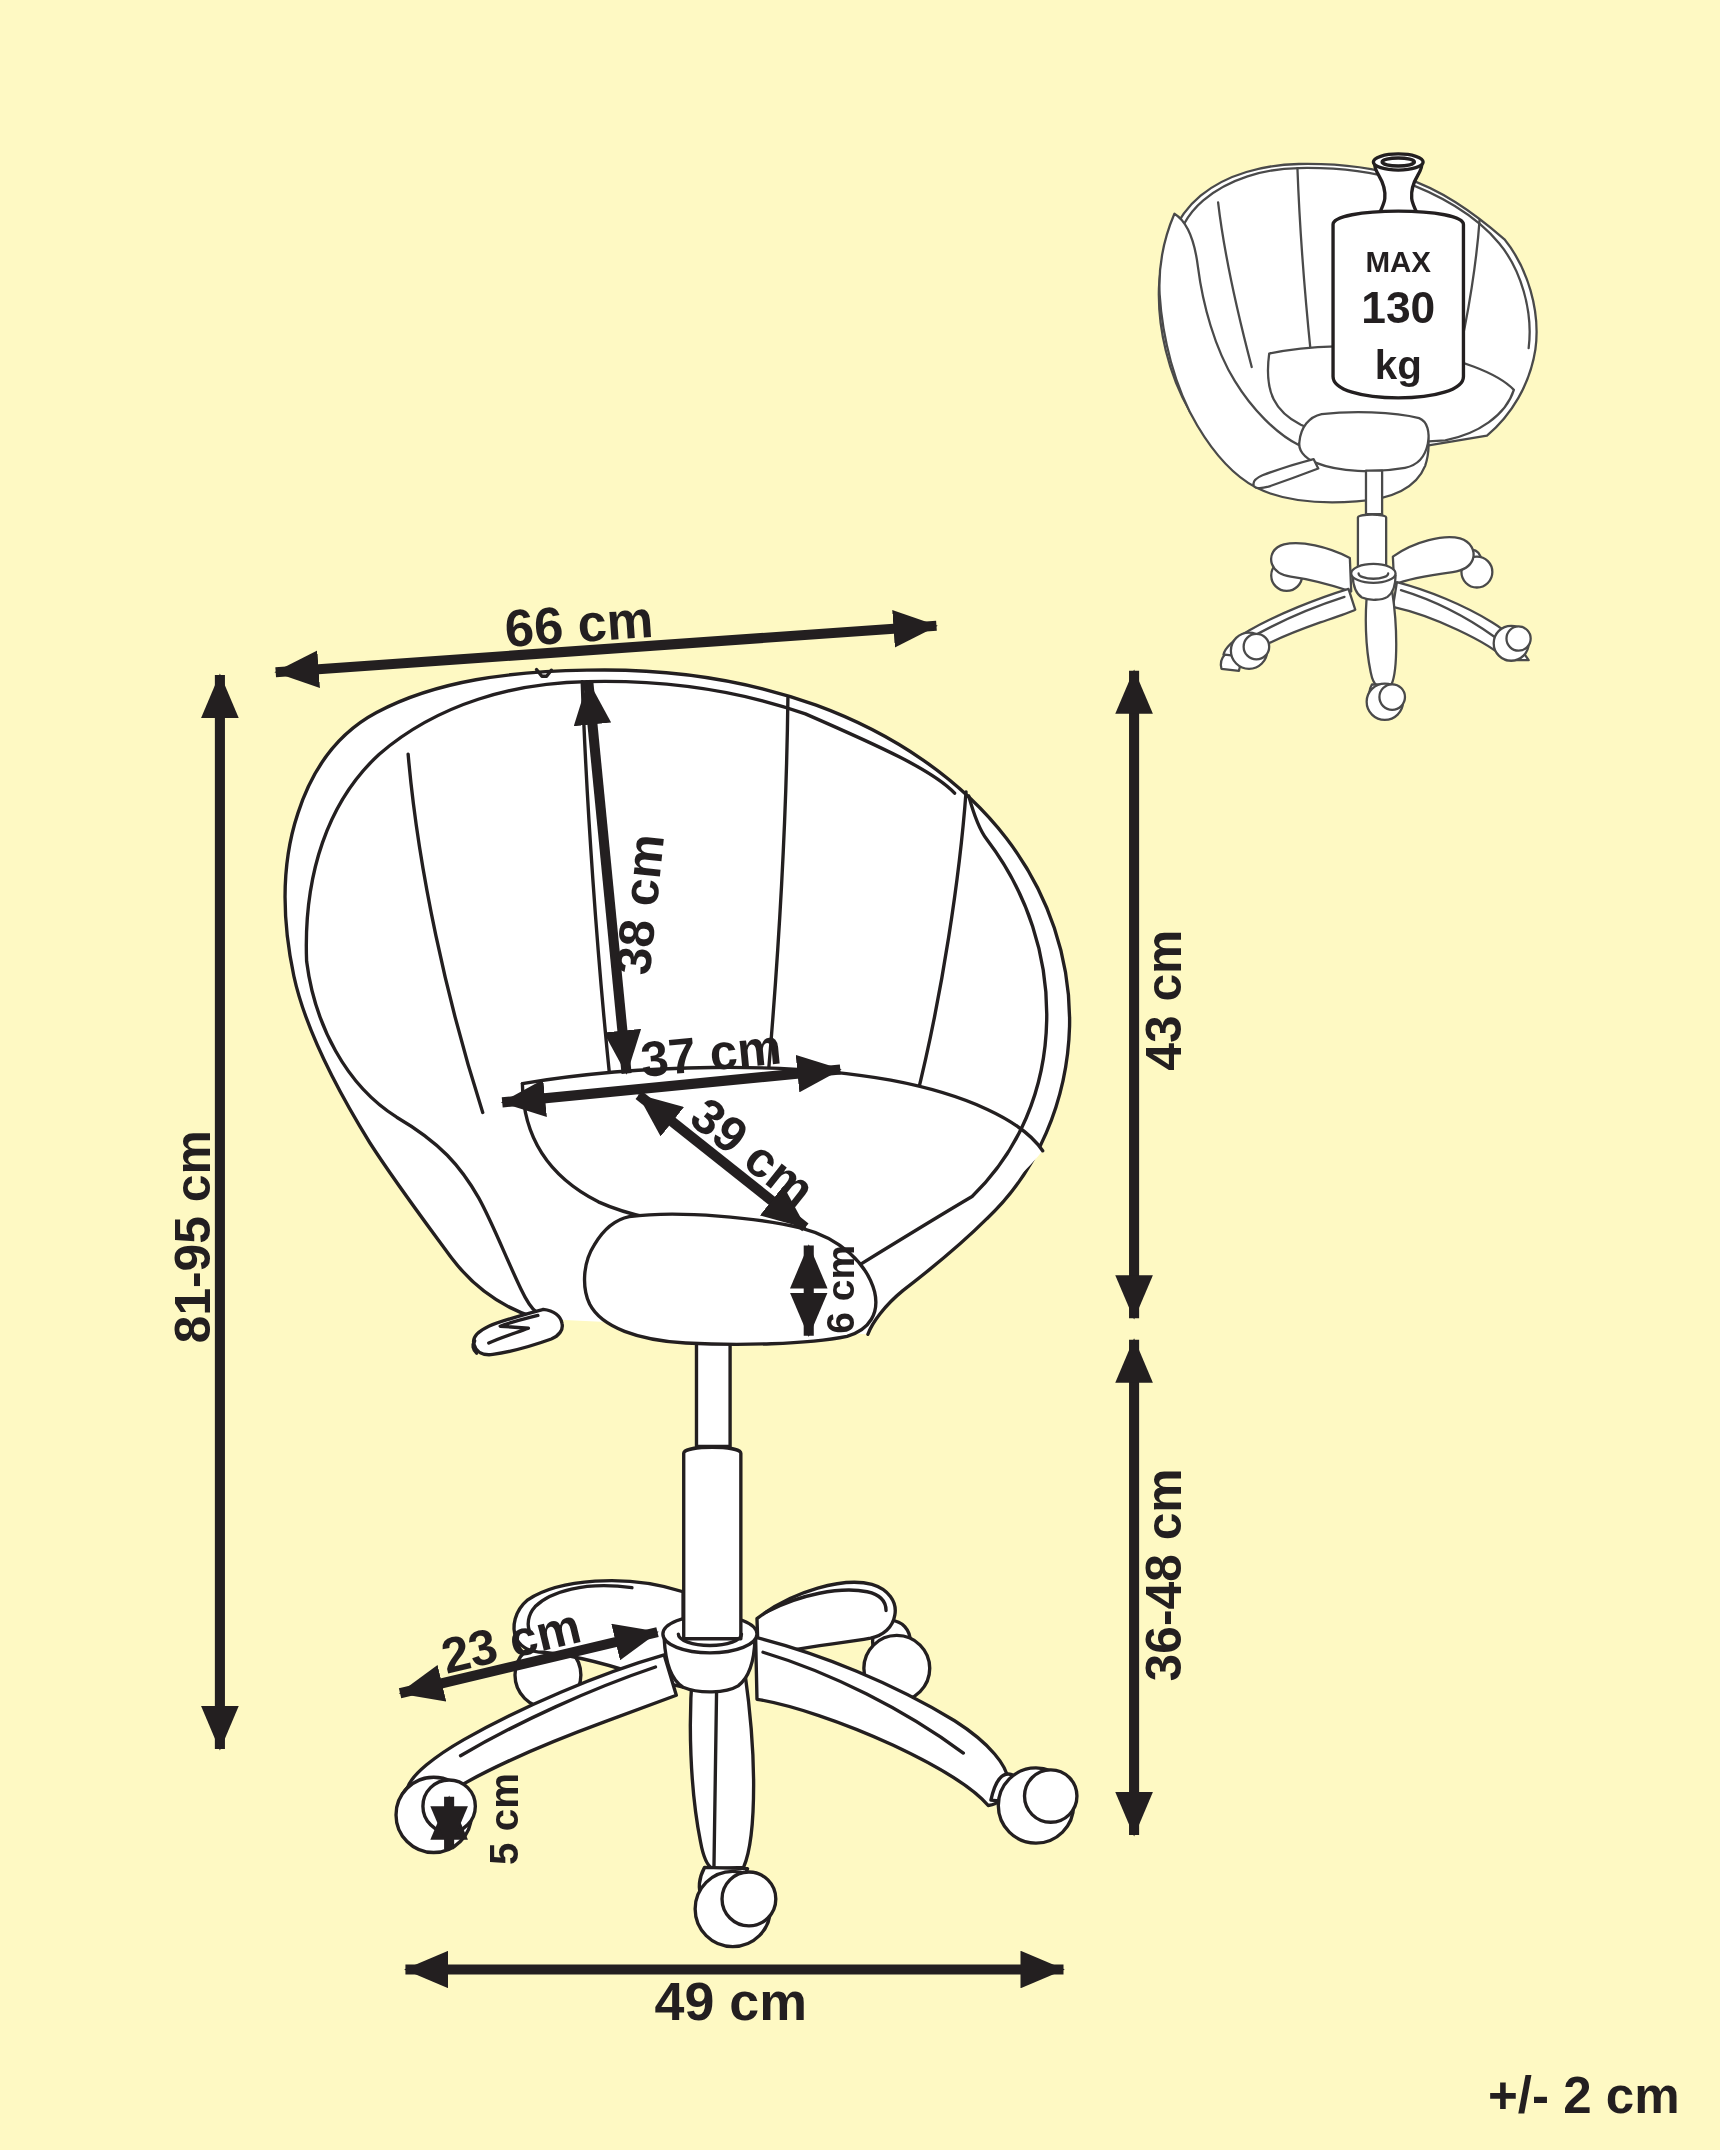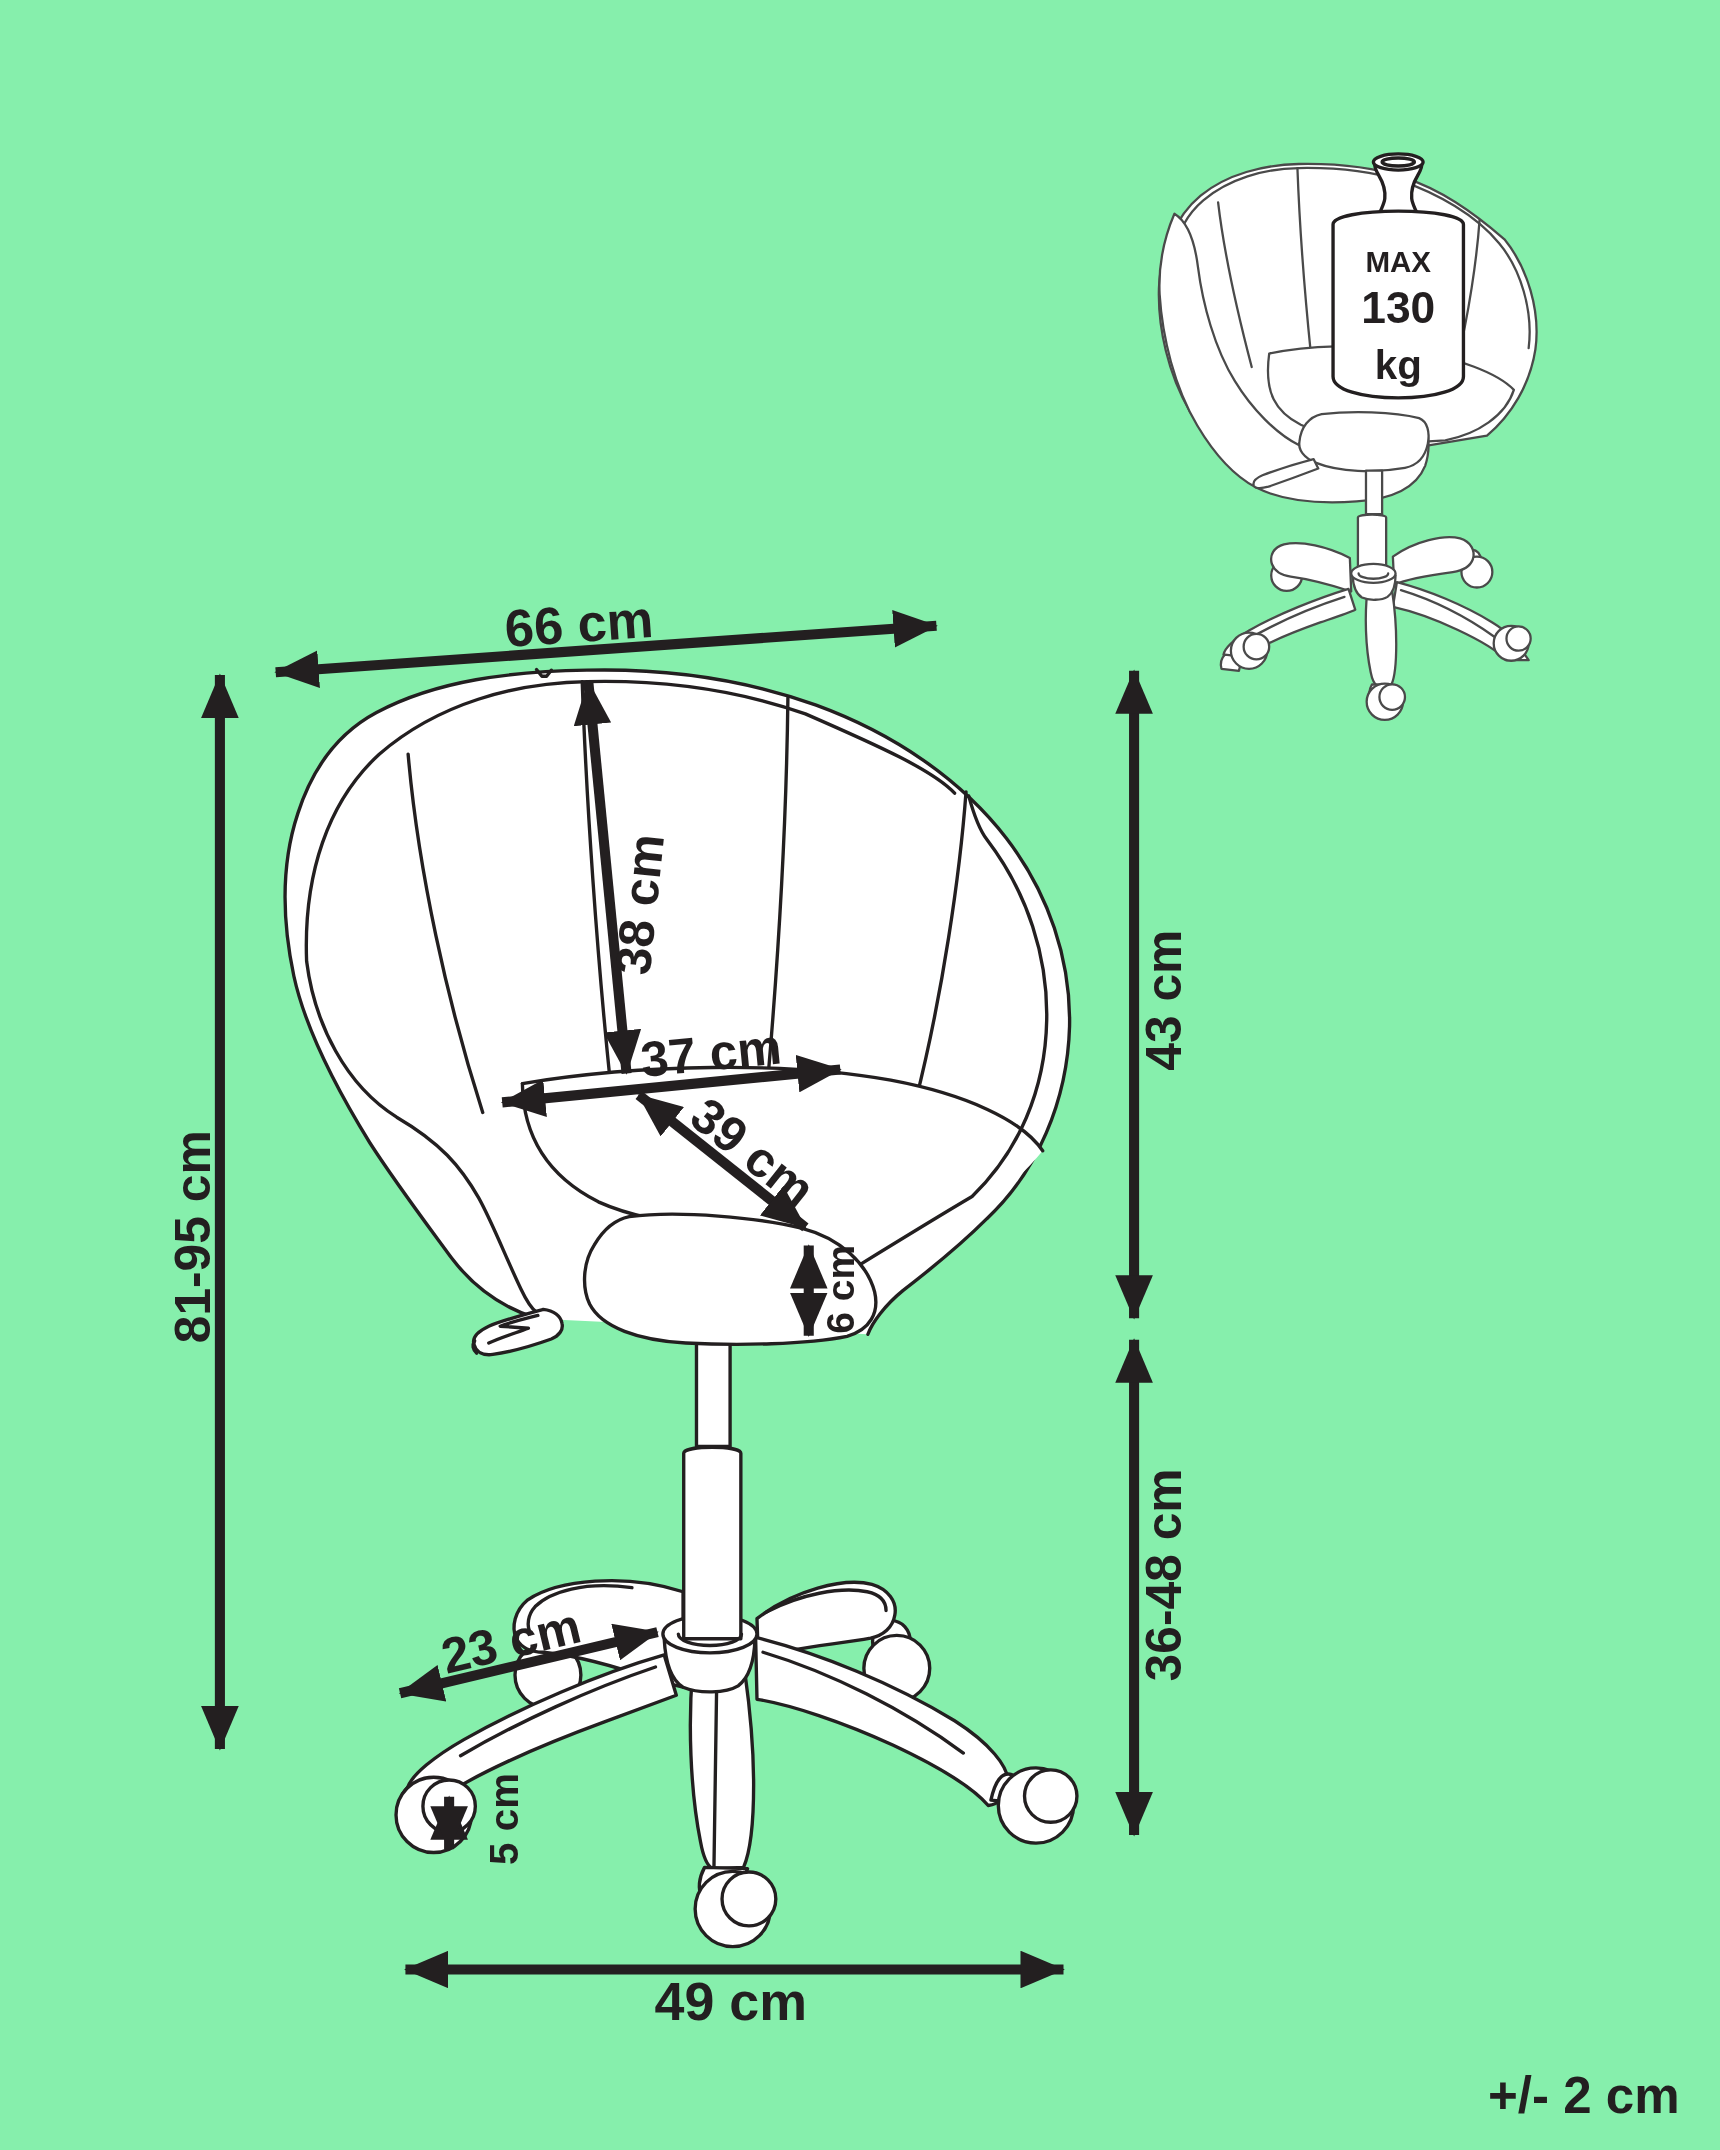--- a/index.html
+++ b/index.html
@@ -1,16 +1,16 @@
 <!DOCTYPE html>
 <html style="font-size:10.8px"><head>
 <meta charset="utf-8">
 <style>
 html,body{margin:0;padding:0;background:#fff;}
-#c{position:relative;width:1721px;height:2151px;background:#86efac;overflow:hidden;
+#c{position:relative;width:1721px;height:2151px;background:#fef9c3;overflow:hidden;
    font-family:"Liberation Sans",sans-serif;}
 text{font-family:"Liberation Sans",sans-serif;font-weight:bold;fill:#231f20;}
 .thin{fill:none;stroke:#231f20;stroke-width:5;stroke-linecap:round;stroke-linejoin:round;}
 .thinw{fill:#fff;stroke:#231f20;stroke-width:5;stroke-linecap:round;stroke-linejoin:round;}
 .dim{fill:none;stroke:#231f20;stroke-width:15;}
 .sm{fill:none;stroke:#4a4a4a;stroke-width:3.4;stroke-linecap:round;stroke-linejoin:round;}
 .smw{fill:#fff;stroke:#4a4a4a;stroke-width:3.4;stroke-linecap:round;stroke-linejoin:round;}
 </style>
 </head>
 <body>

